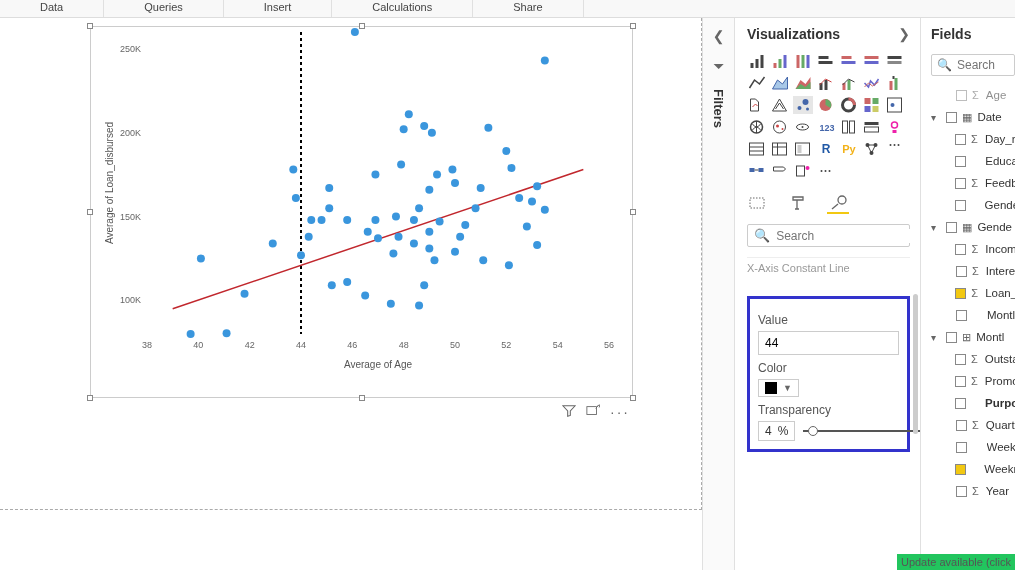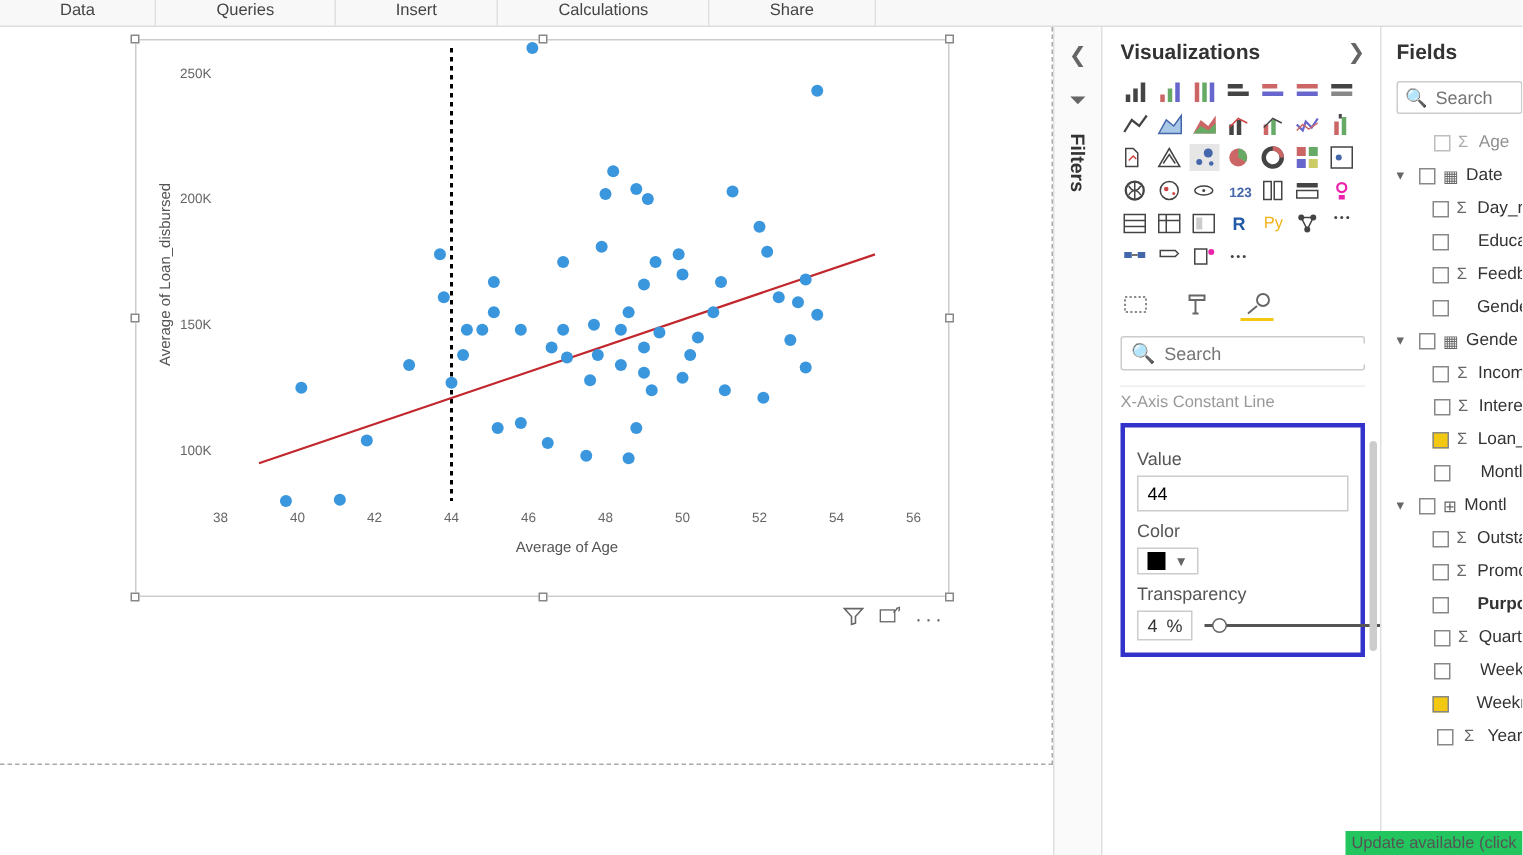--- a/index.html
+++ b/index.html
@@ -31,37 +31,37 @@
 
 .viz-pane { width: 186px; border-left: 1px solid #e0e0e0; padding: 8px 10px 0 12px; background: #fff; position: relative; overflow: hidden; }
 .pane-head { display: flex; align-items: center; justify-content: space-between; margin-bottom: 10px; }
 .pane-head h3 { font-size: 14px; font-weight: 600; color: #333; }
 .pane-head .chev { color: #666; font-size: 14px; cursor: pointer; }
 
 .viz-icons { display: grid; grid-template-columns: repeat(7, 20px); gap: 4px 3px; margin-bottom: 12px; }
 .viz-icons .vi { width: 20px; height: 18px; display: flex; align-items: center; justify-content: center; cursor: pointer; }
 .viz-icons .vi svg { width: 18px; height: 16px; }
 .viz-icons .r { font-size: 12px; font-weight: bold; color: #2159a6; }
-.viz-icons .py { font-size: 11px; font-weight: normal; color: #f2b21a; }
+.viz-icons .py { font-size: 11px; font-weight: bold; color: #f2b21a; }
 .viz-icons .vi.sel { background: #e6e6e6; }
 
 .mode-tabs { display: flex; gap: 18px; margin: 4px 0 10px; }
 .mode-tabs .mt { width: 22px; height: 22px; display: flex; align-items: center; justify-content: center; cursor: pointer; }
 .mode-tabs .mt.active { border-bottom: 2px solid #f2c811; }
 
 .search-box { display: flex; align-items: center; border: 1px solid #ccc; border-radius: 2px; padding: 3px 6px; margin-bottom: 10px; }
 .search-box input { border: none; outline: none; flex: 1; font-size: 12px; }
 .search-box .sicon { margin-right: 6px; color: #666; font-size: 13px; }
 
 .card-row { display: flex; align-items: center; border-top: 1px solid #eee; padding: 4px 0; font-size: 11px; color: #444; }
 .pill { background: #f3f2f1; border: 1px solid #ddd; padding: 3px 6px; font-size: 11px; display: flex; align-items: center; justify-content: space-between; margin: 6px 0; }
 .pill .x { color: #666; cursor: pointer; padding-left: 6px; }
 .add-link { color: #ab8c1a; font-size: 12px; padding: 4px 0 8px; cursor: pointer; }
 
-.highlight-box { border: 3px solid #3333cc; padding: 8px; margin-top: 4px; }
+.highlight-box { border: 3px solid #3333cc; padding: 8px; margin-top: 18px; }
 .field-label { font-size: 12px; color: #555; margin: 6px 0 4px; }
 .text-input { width: 100%; border: 1px solid #ccc; padding: 4px 6px; font-size: 12px; }
 .color-btn { display: inline-flex; align-items: center; border: 1px solid #ccc; padding: 2px 6px; cursor: pointer; gap: 6px; }
 .color-swatch { width: 12px; height: 12px; background: #000; }
 .transp-row { display: flex; align-items: center; gap: 8px; }
 .transp-val { display: flex; align-items: center; border: 1px solid #ccc; padding: 2px 6px; font-size: 12px; gap: 6px; }
 .slider { flex: 1; appearance: none; height: 2px; background: #555; }
 .slider::-webkit-slider-thumb { appearance: none; width: 10px; height: 10px; border-radius: 50%; background: #fff; border: 1px solid #666; }
 
 .scroll-hint { position: absolute; right: 2px; top: 276px; width: 5px; height: 140px; background: #ccc; border-radius: 3px; }
@@ -614,21 +614,21 @@
           <span class="cb"></span>
           <span style="width:10px"></span>
           <span class="lbl">Week</span>
         </div>
         <div class="frow" style="padding-left: 10px;">
           <span class="caret"></span>
           <span class="cb checked"></span>
           <span style="width:10px"></span>
           <span class="lbl">Weekn</span>
         </div>
-        <div class="frow" style="padding-left: 10px; justify-content: space-between;">
+        <div class="frow" style="padding-left: 10px;">
           <span class="caret"></span>
           <span class="cb"></span>
           <span class="sigma"></span>
           <span class="lbl">Year</span>
         </div>
       </div>
   </div>
 </div>
 
 <div class="status-bar">Update available (click</div>

